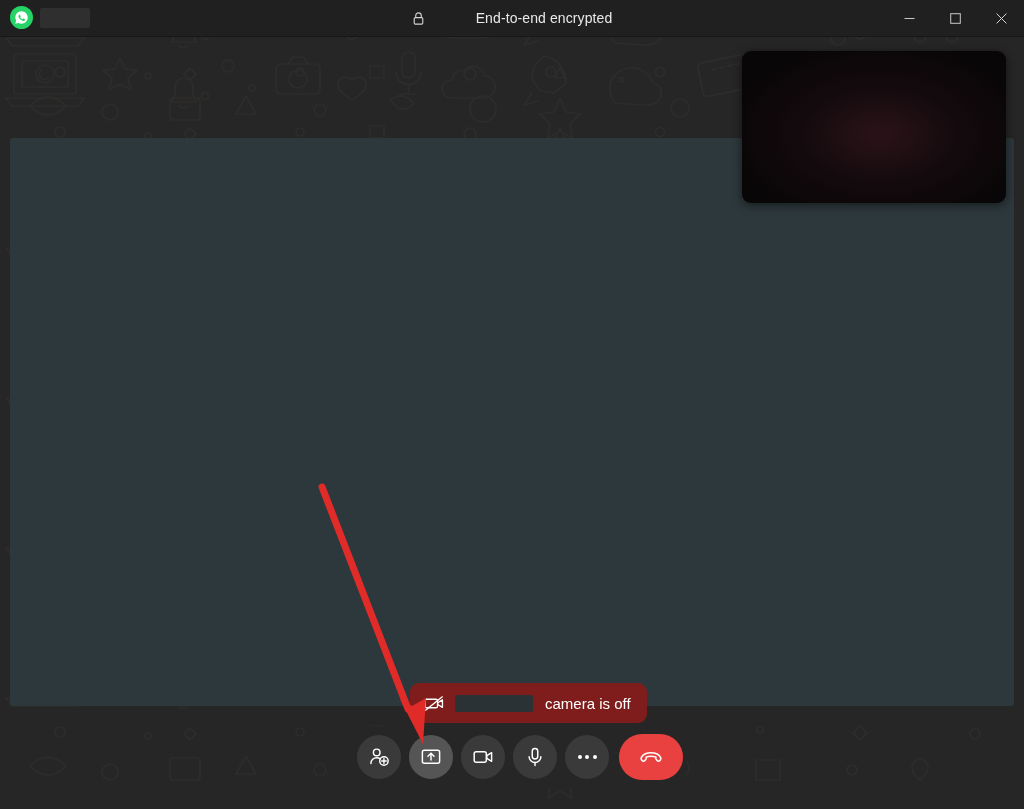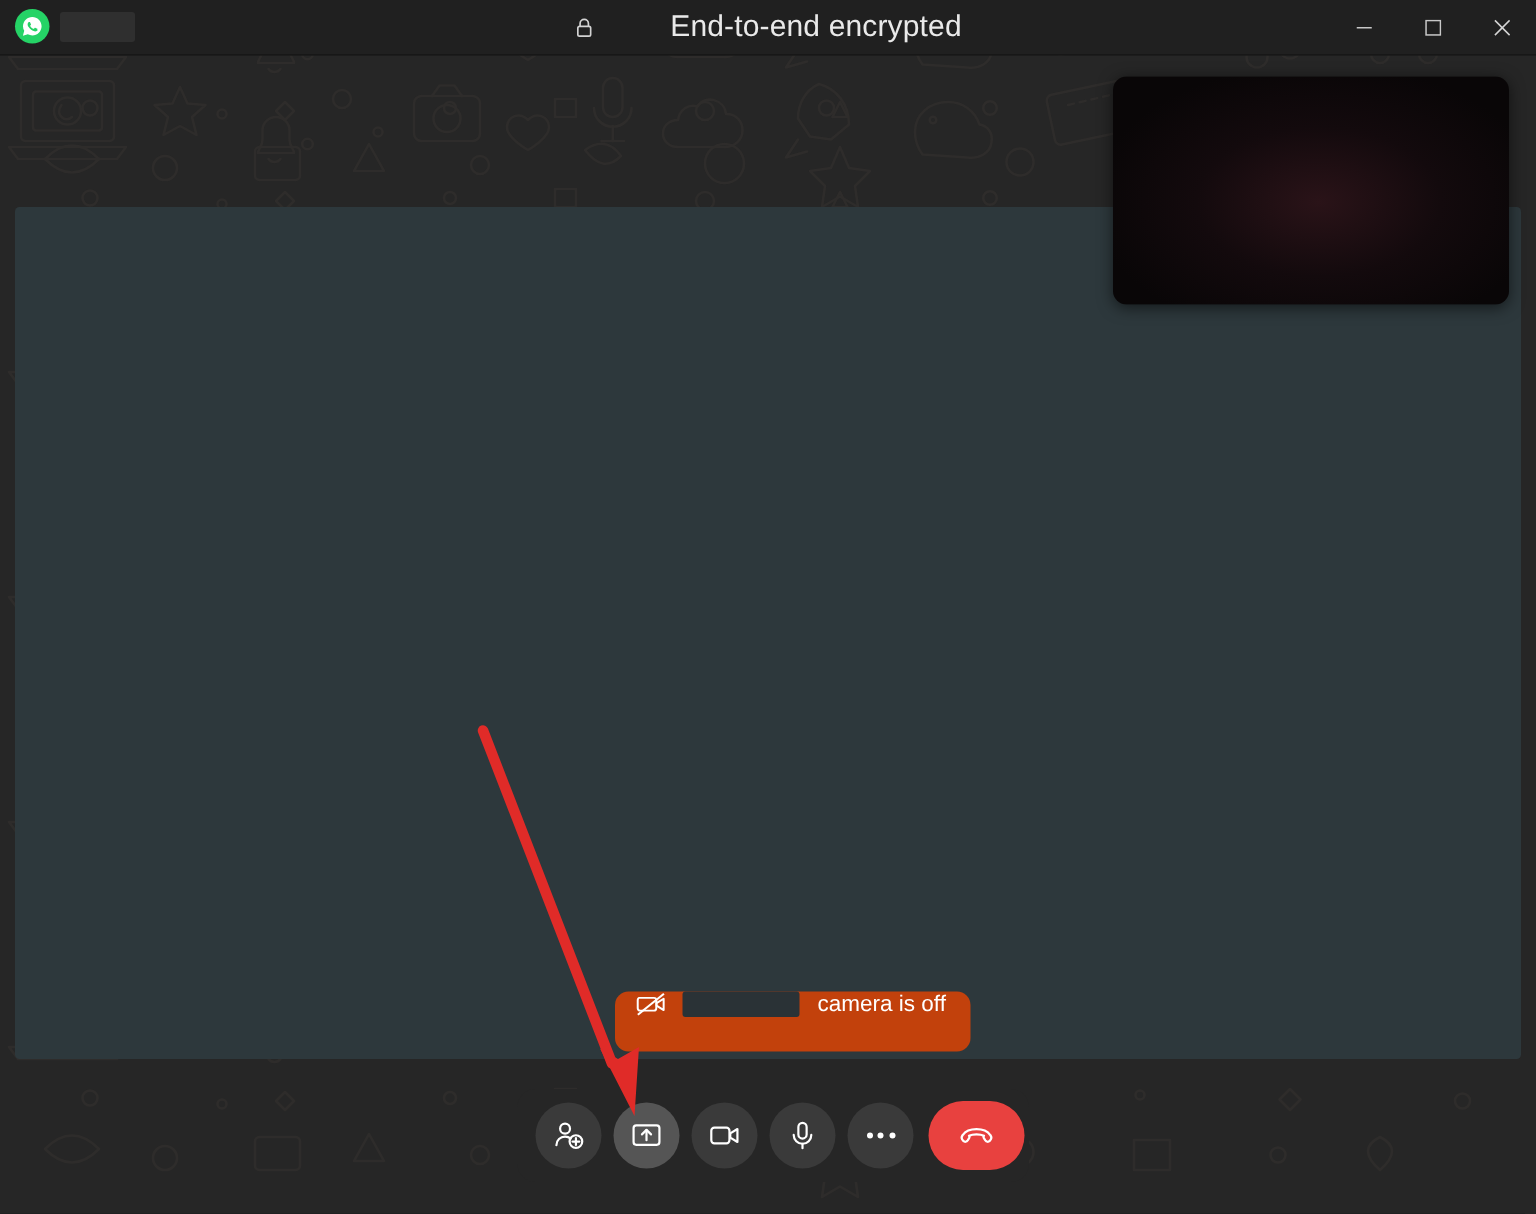--- a/index.html
+++ b/index.html
@@ -62,21 +62,21 @@
     height: 36px;
     display: flex;
     align-items: center;
     justify-content: center;
     gap: 7px;
     pointer-events: none;
   }
   .lock-icon { display: block; opacity: .92; }
   .title-text {
     color: #e9e9e9;
-    font-size: 20px;
+    font-size: 14px;
     letter-spacing: .1px;
     white-space: nowrap;
     margin-left: 44px;
   }
   .win-controls {
     position: absolute;
     right: 0; top: 0;
     height: 36px;
     display: flex;
   }
@@ -131,27 +131,27 @@
     background: #0b0809;
     background-image: radial-gradient(ellipse at 52% 55%, #2a1318 0%, #130a0d 42%, #090607 78%);
     box-shadow: 0 2px 10px rgba(0,0,0,.55);
     z-index: 30;
   }
 
   
   .toast {
     position: absolute;
     left: 410px;
-    top: 661px;
+    top: 683px;
     height: 40px;
     padding: 0 16px 0 14px;
-    background: #c2410c;
+    background: #7f1d1d;
     border-radius: 9px;
     display: flex;
-    align-items: flex-start;
+    align-items: center;
     z-index: 32;
   }
   .toast-cam-icon { display: block; margin-right: 10px; }
   .toast-redacted {
     width: 78px;
     height: 17px;
     border-radius: 2px;
     background: #2a3236;
     margin-right: 12px;
   }

